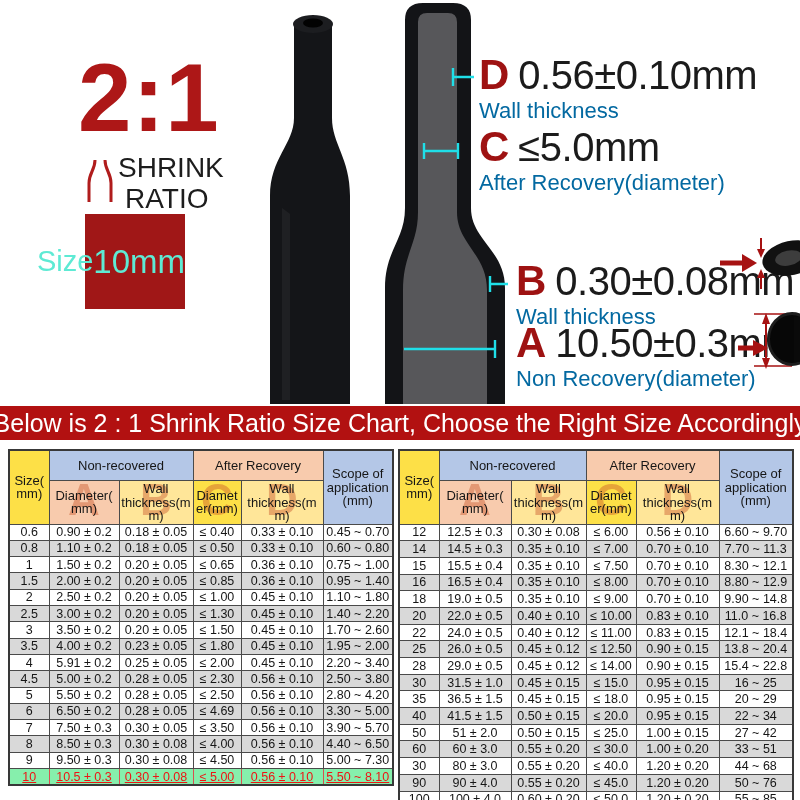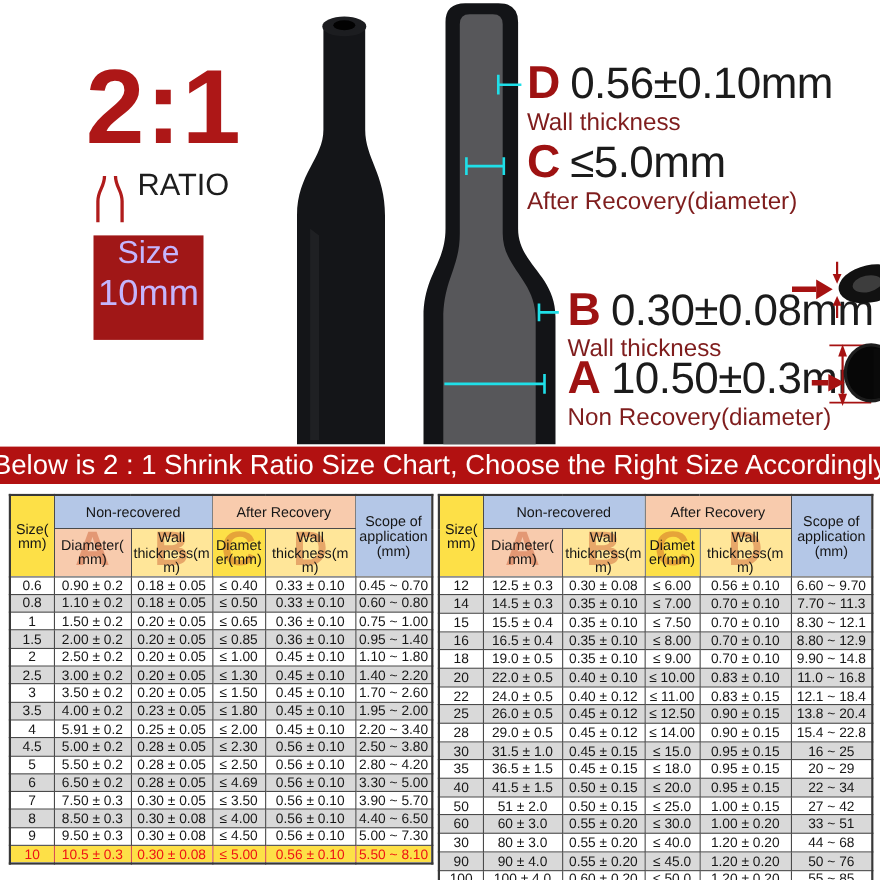--- a/index.html
+++ b/index.html
@@ -8,30 +8,30 @@
   .abs{position:absolute;}
 
   
   .ratio-big{position:absolute;left:78px;top:50px;font-size:96px;font-weight:bold;
              color:#ad1717;line-height:1;letter-spacing:1px;}
   .shrink-row{position:absolute;left:86px;top:152px;display:flex;align-items:flex-start;}
   .shrink-icon{display:block;margin-top:6px;}
   .shrink-labels{margin-left:4px;color:#1d1d1d;font-size:28px;line-height:1.12;}
   .shrink-labels .l2{margin-left:7px;}
   .size-badge{position:absolute;left:85px;top:214px;width:100px;height:95px;background:#a01717;
-              color:#c4b5fd;display:flex;flex-direction:column;align-items:center;justify-content:flex-start;}
+              color:#5eead4;display:flex;flex-direction:row;align-items:center;justify-content:flex-end;}
   .size-badge .s1{font-size:29px;line-height:1.15;}
   .size-badge .s2{font-size:33px;font-weight:normal;line-height:1.15;}
 
   
   .ann{position:absolute;}
   .ann .row{display:flex;align-items:baseline;gap:9px;}
   .ann .letter{font-size:42px;font-weight:bold;color:#9e1212;line-height:1;}
   .ann .value{font-size:40px;color:#1b1b1b;line-height:1;letter-spacing:-0.5px;}
-  .ann .desc{font-size:22px;color:#7f1d1d;margin-top:4px;line-height:1;}
+  .ann .desc{font-size:22px;color:#0369a1;margin-top:4px;line-height:1;}
 
   
   .photo-sm{position:absolute;left:762px;top:241px;width:58px;height:34px;background:#111;
             border-radius:50%;transform:rotate(-12deg);}
   .photo-sm .hole{position:absolute;left:13px;top:9px;width:27px;height:15px;background:#3d3d3d;border-radius:50%;}
   .photo-lg{position:absolute;left:767px;top:312px;width:50px;height:54px;background:#070707;
             border-radius:50%;border:3px solid #1d1d1d;box-sizing:border-box;}
   .photo-lg-body{position:absolute;left:794px;top:317px;width:6px;height:45px;background:#0a0a0a;}
 
   
@@ -48,39 +48,40 @@
                   padding:0;white-space:nowrap;overflow:hidden;}
   .tbl thead th{font-size:13px;font-weight:400;white-space:normal;line-height:1.04;
                 padding:1px 1px;position:relative;overflow-wrap:anywhere;}
   .tbl thead tr.r1 th{height:27px;}
   .tbl thead tr.r2 th{height:37px;}
   .tbl-left tbody td{height:15.3px;}
   .tbl-right tbody td{height:15.7px;}
   .bg-green{background:#fde047;} .bg-blue{background:#b4c7e7;}
   .bg-peach{background:#f8cbad;} .bg-yellow{background:#ffe699;}
   .tbl tbody tr:nth-child(even) td{background:#d9d9d9;}
-  .tbl tbody tr.hl td{background:#fde047;color:#ee1414;border-color:#d95050;}
+  .tbl tbody tr.hl td{background:#86efac;color:#ee1414;border-color:#d95050;text-decoration:underline;}
   .wm{position:absolute;left:0;right:0;top:-3px;font-size:44px;font-weight:bold;
       color:rgba(198,80,38,0.42);line-height:1;z-index:0;pointer-events:none;}
   .ht{position:relative;z-index:1;text-align:center;}
 </style>
 </head>
 <body>
 
 <div class="stage">
 
   <div class="ratio-big">2:1</div>
   <div class="shrink-row">
     <span class="shrink-icon">
       <svg width="28" height="46" viewBox="0 0 28 46">
         <path d="M9,2 C9,12 3,15 3,25 L3,44" fill="none" stroke="#b01c1c" stroke-width="3"></path>
         <path d="M19,2 C19,12 25,15 25,25 L25,44" fill="none" stroke="#b01c1c" stroke-width="3"></path>
       </svg>
     </span>
     <div class="shrink-labels">
+      <div class="l1">SHRINK</div>
       <div class="l2">RATIO</div>
     </div>
   </div>
   <div class="size-badge">
     <div class="s1">Size</div>
     <div class="s2">10mm</div>
   </div>
 
   <span class="abs" style="left:266px;top:8px;">
     <svg width="90" height="396" viewBox="0 0 90 396">

